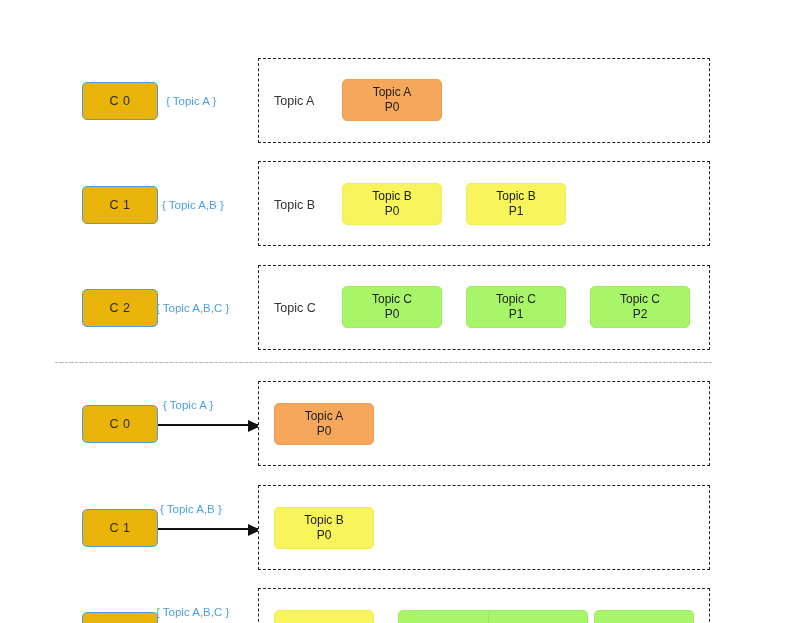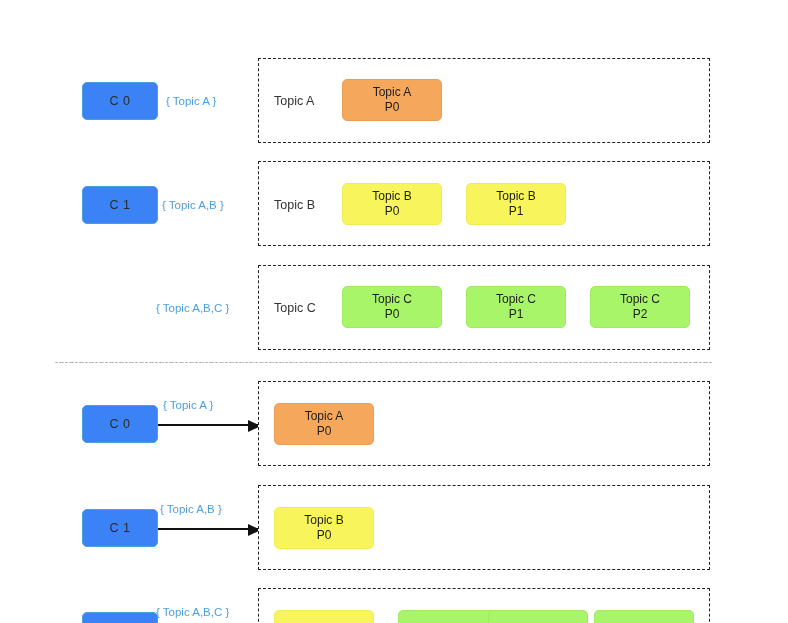--- a/index.html
+++ b/index.html
@@ -19,21 +19,21 @@
     left: 0; top: 0;
     width: 788px;
     height: 623px;
   }
 
   
   .consumer {
     position: absolute;
     width: 76px;
     height: 38px;
-    background: #3b82f6;
+    background: #eab308;
     border: 1px solid #4a9fe0;
     border-radius: 5px;
     box-sizing: border-box;
     display: flex;
     align-items: center;
     justify-content: center;
     font-size: 12.5px;
     color: #2b2b2b;
     letter-spacing: .5px;
   }
@@ -134,20 +134,21 @@
   <div class="topic-name" style="left:274px; top:198px;">Topic B</div>
   <div class="partition p-yellow" style="left:342px; top:183px;">
     <span>Topic B</span>
     <span>P0</span>
   </div>
   <div class="partition p-yellow" style="left:466px; top:183px;">
     <span>Topic B</span>
     <span>P1</span>
   </div>
 
+  <div class="consumer" style="left:82px; top:289px;">C 2</div>
   <div class="sub-label" style="left:156px; top:302px; width:106px;">{ Topic A,B,C }</div>
 
   <div class="topic-box" style="left:258px; top:265px; width:452px; height:85px;"></div>
   <div class="topic-name" style="left:274px; top:301px;">Topic C</div>
   <div class="partition p-green" style="left:342px; top:286px;">
     <span>Topic C</span>
     <span>P0</span>
   </div>
   <div class="partition p-green" style="left:466px; top:286px;">
     <span>Topic C</span>

